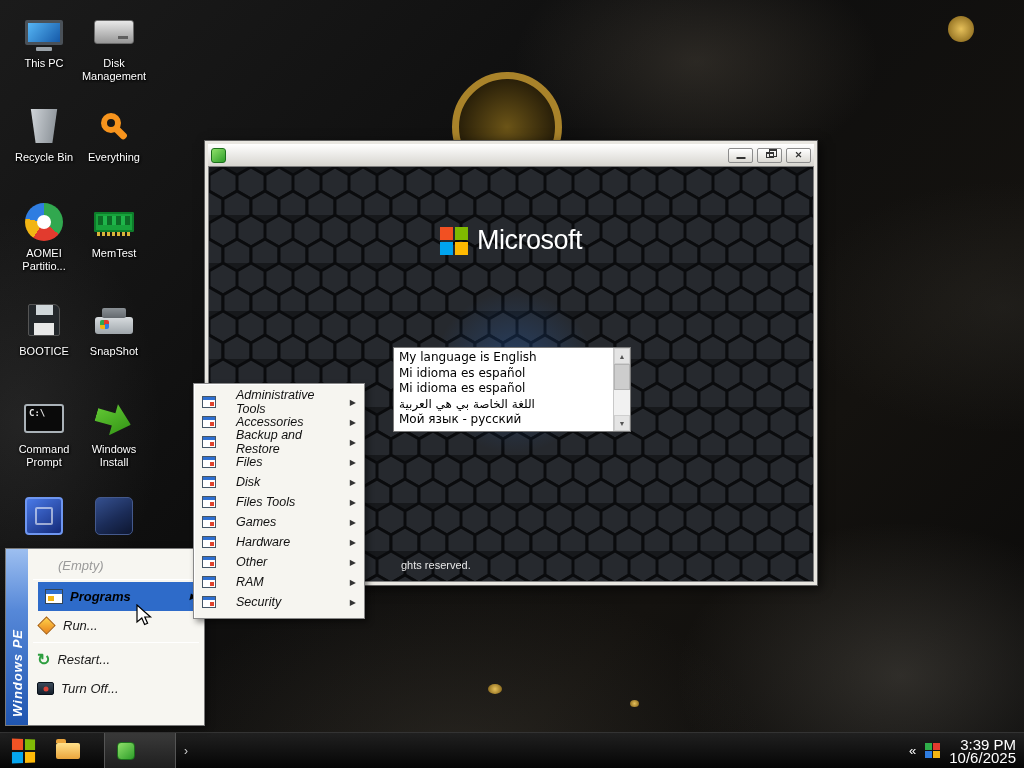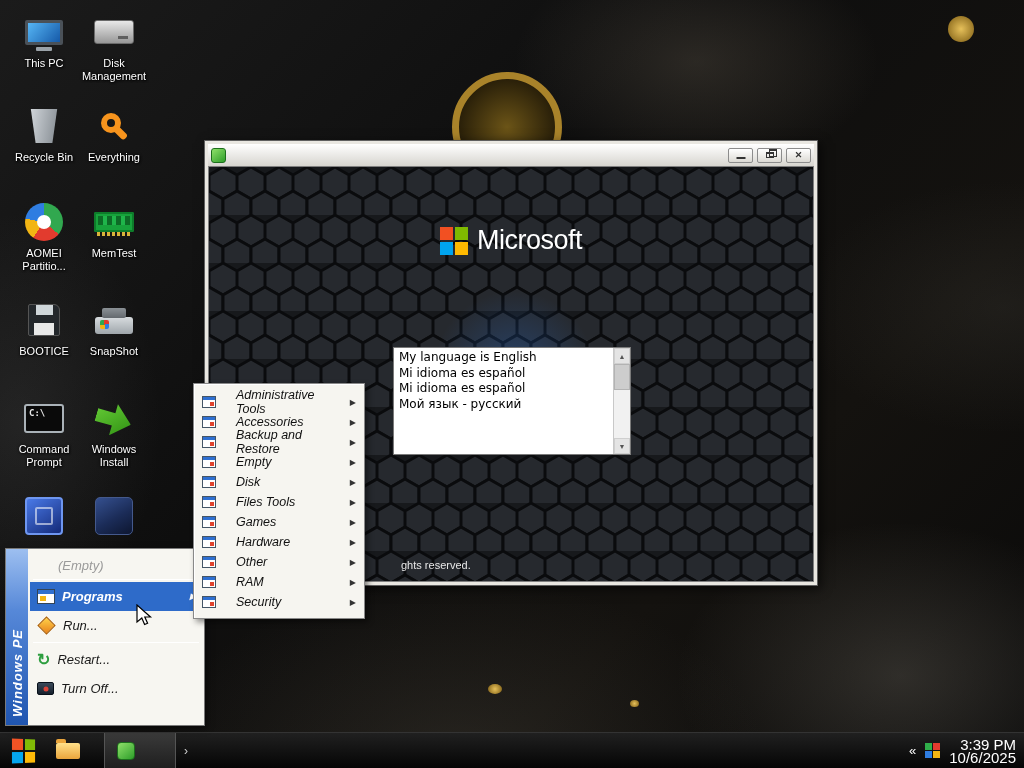--- a/index.html
+++ b/index.html
@@ -64,39 +64,39 @@
   .g-restore { width:8px; height:6px; border:1px solid #333; border-top-width:2px; position:relative; }
   .g-restore::after { content:""; position:absolute; right:-4px; top:-5px; width:6px; height:5px; border:1px solid #333; border-top-width:2px; }
   .win-body { position:relative; height:416px; border:1px solid #7f7f7f; background:#17191c; overflow:hidden; }
   .hexsvg { position:absolute; inset:0; width:100%; height:100%; }
   .glow { position:absolute; left:215px; top:110px; width:180px; height:190px; pointer-events:none;
     background:radial-gradient(circle, rgba(45,115,215,.35), transparent 62%); }
   .ms-logo { position:absolute; top:58px; left:50%; transform:translateX(-50%); display:flex; align-items:center; gap:9px; }
   .ms-squares { display:grid; grid-template-columns:13px 13px; grid-template-rows:13px 13px; gap:2px; }
   .ms-squares i { display:block; }
   .ms-name { color:#fff; font-size:27px; font-weight:normal; letter-spacing:-0.5px; }
-  .langbox { position:absolute; left:184px; top:180px; width:238px; height:108px; background:#fff; border:1px solid #7a7a7a; display:flex; }
+  .langbox { position:absolute; left:184px; top:180px; width:238px; height:85px; background:#fff; border:1px solid #7a7a7a; display:flex; }
   .lang-items { flex:1; overflow:hidden; padding:2px 0; font-family:"DejaVu Sans", sans-serif; }
   .lang-item { font-size:12px; line-height:15.5px; padding:0 5px; color:#000; white-space:nowrap; }
   .sbar { width:17px; background:#f1f1f1; border-left:1px solid #c8c8c8; display:flex; flex-direction:column; }
   .sarrow { height:16px; display:flex; align-items:center; justify-content:center; font-size:7px; color:#555; background:#e4e4e4; border:1px solid #cfcfcf; }
   .strack { flex:1; position:relative; }
   .sthumb { position:absolute; top:0; left:0; right:0; height:26px; background:#cdcdcd; border:1px solid #b3b3b3; }
   .copyright { position:absolute; left:192px; top:392px; color:#e6e6e6; font-size:11px; }
 
   
   #startmenu { position:absolute; left:5px; top:548px; width:200px; height:178px; z-index:40;
     background:#f7f6f1; border:1px solid #7a7a7a; box-shadow:2px 2px 6px rgba(0,0,0,.55); display:flex; }
   .banner { width:22px; background:linear-gradient(180deg,#9dbff0 0%,#5688d8 35%,#1f55b0 100%);
     display:flex; align-items:center; justify-content:flex-end; flex-direction:column; padding-bottom:8px; }
   .banner span { writing-mode:vertical-rl; transform:rotate(180deg); color:#fff; font-weight:bold; font-style:italic; font-size:13px; letter-spacing:1px; }
   .menu-col { flex:1; display:flex; flex-direction:column; padding:4px 2px 6px;text-align:right; }
   .mitem { display:flex; align-items:center; gap:7px; padding:0 6px 0 7px; height:29px; font-size:13px; font-style:italic; color:#1a1a1a; }
   .mitem.empty { color:#9a9a9a; height:24px; padding-left:28px; }
-  .mitem.selected { background:#2e6bc9; color:#ffffff; font-weight:bold; }
+  .mitem.selected { background:#2e6bc9; color:#000000; font-weight:bold;margin-left:8px; }
   .msep { height:1px; background:#cfcabe; border-bottom:1px solid #fff; margin:2px 3px; }
   .m-arrow { margin-left:auto; font-size:8px; }
   .mi-programs{width:18px;height:15px;background:#fff;border:1px solid #345;position:relative;flex:0 0 auto}
   .mi-programs::before{content:"";position:absolute;top:0;left:0;right:0;height:4px;background:#2f6fd0}
   .mi-programs::after{content:"";position:absolute;bottom:2px;left:2px;width:6px;height:5px;background:#f2b514}
   .mi-run{width:13px;height:13px;background:linear-gradient(135deg,#ffd24a,#e8821a);border:1px solid #a85a00;transform:rotate(45deg);margin:0 3px;flex:0 0 auto}
   .mi-restart{font-size:16px;font-weight:bold;color:#2d9e3f;font-style:normal;line-height:1;flex:0 0 auto}
   .mi-off{width:17px;height:13px;background:linear-gradient(#3b4a5a,#16202c);border:1px solid #08101a;border-radius:2px;position:relative;flex:0 0 auto}
   .mi-off::after{content:"";position:absolute;left:50%;top:50%;width:5px;height:5px;transform:translate(-50%,-50%);border-radius:50%;background:#d94438}
 
@@ -251,20 +251,21 @@
           <i style="background:#00a4ef"></i>
           <i style="background:#ffb900"></i>
       </div>
       <span class="ms-name">Microsoft</span>
     </div>
     <div class="langbox">
       <div class="lang-items">
         <div class="lang-item"><span>My language is English</span></div>
           <div class="lang-item"><span>Mi idioma es español</span></div>
           <div class="lang-item"><span>Mi idioma es español</span></div>
+          <div class="lang-item"><span>اللغة الخاصة بي هي العربية</span></div>
           <div class="lang-item"><span>Мой язык - русский</span></div>
       </div>
       <div class="sbar">
         <div class="sarrow">▲</div>
         <div class="strack">
             <div class="sthumb"></div>
           </div>
         <div class="sarrow">▼</div>
       </div>
     </div>
@@ -311,21 +312,21 @@
       <span>Accessories</span>
       <span class="sm-arrow">▶</span>
     </div>
     <div class="sm-item">
       <span class="sm-ic"></span>
       <span>Backup and Restore</span>
       <span class="sm-arrow">▶</span>
     </div>
     <div class="sm-item">
       <span class="sm-ic"></span>
-      <span>Empty</span>
+      <span>Files</span>
       <span class="sm-arrow">▶</span>
     </div>
     <div class="sm-item">
       <span class="sm-ic"></span>
       <span>Disk</span>
       <span class="sm-arrow">▶</span>
     </div>
     <div class="sm-item">
       <span class="sm-ic"></span>
       <span>Files Tools</span>

